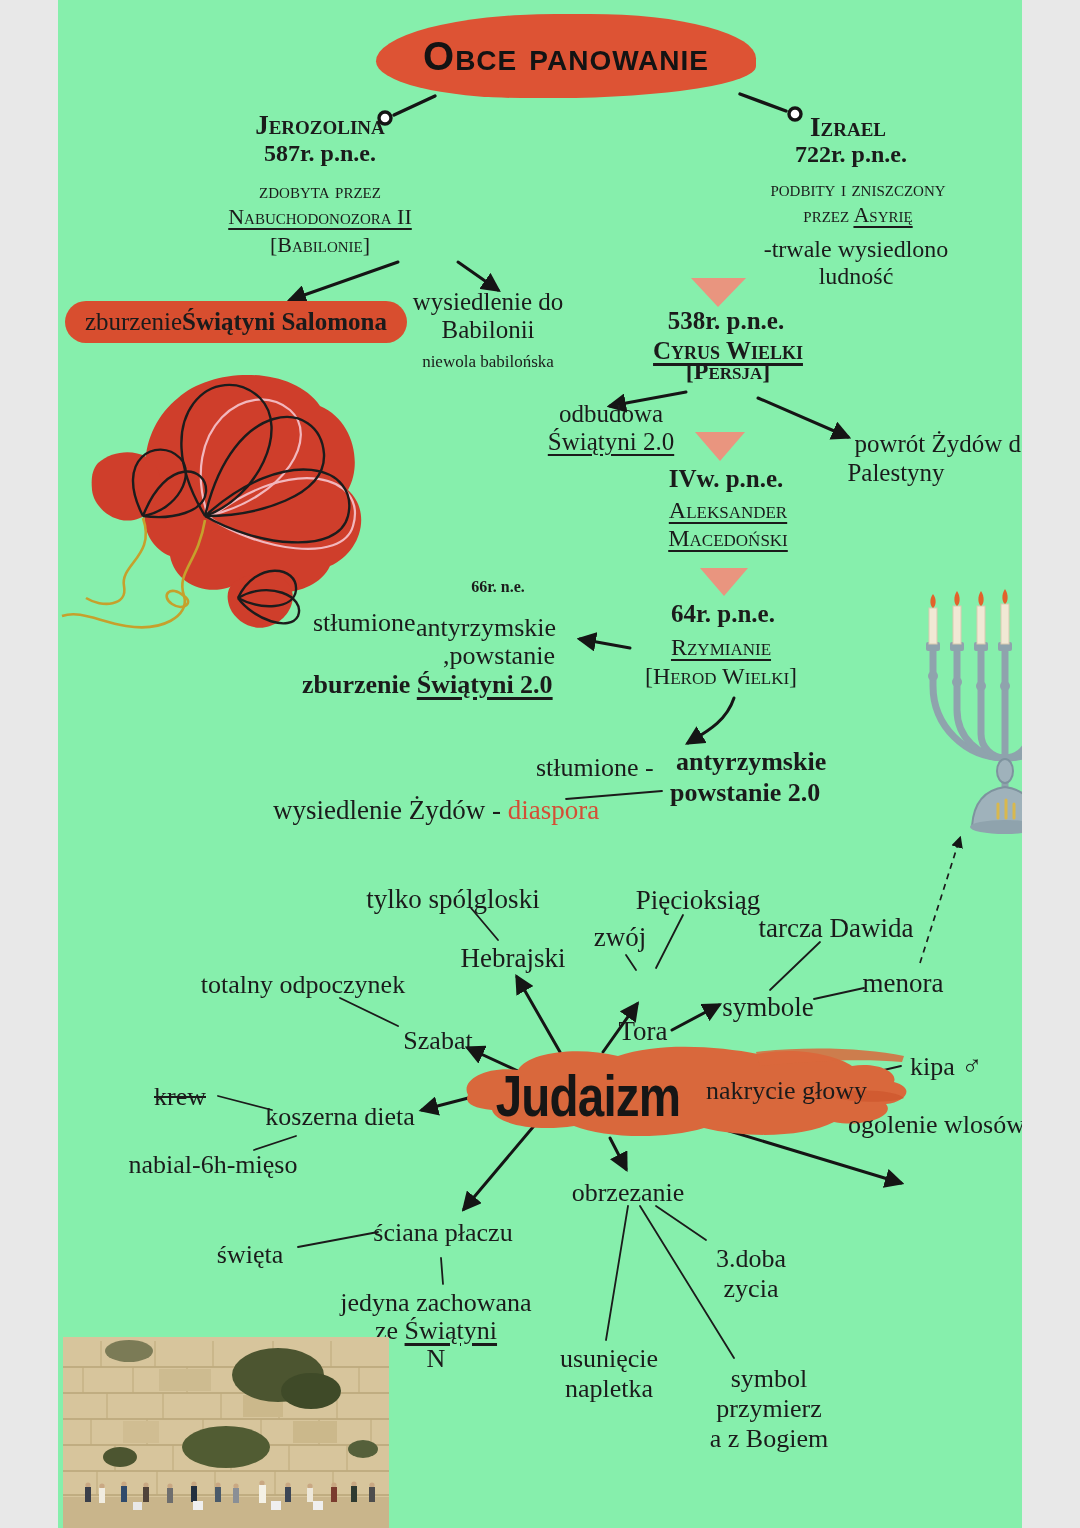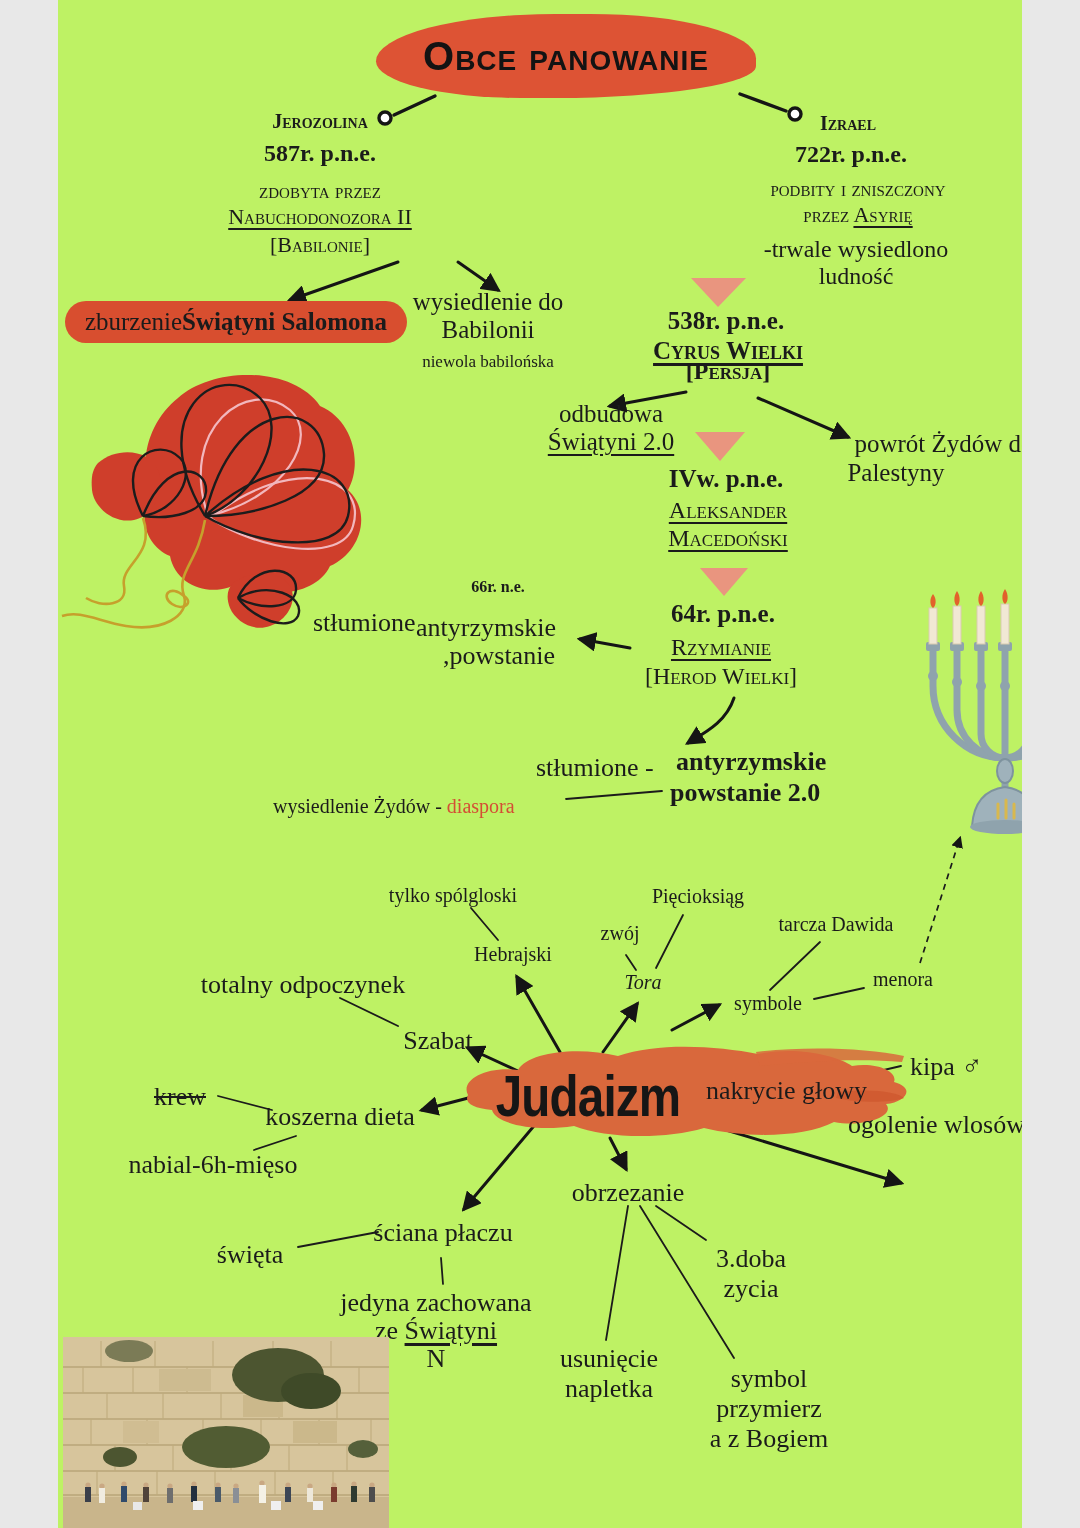--- a/index.html
+++ b/index.html
@@ -1,16 +1,16 @@
 <!DOCTYPE html>
 <html><head>
 <meta charset="utf-8">
 <style>
   html,body{margin:0;padding:0;background:#e8e8e8;}
-  #canvas{position:relative;width:964px;height:1528px;margin:0 auto;background:#bef264;
+  #canvas{position:relative;width:964px;height:1528px;margin:0 auto;background:#86efac;
           font-family:"Liberation Serif",serif;color:#1b1b1b;overflow:hidden;}
   .abs{position:absolute;}
   .lbl{position:absolute;white-space:nowrap;color:#1b1b1b;}
   .cx{transform:translateX(-50%);text-align:center;}
   .sc{font-variant:small-caps;}
   .b{font-weight:bold;}
   .u{text-decoration:underline;text-underline-offset:4px;text-decoration-thickness:2px;}
   .u2{text-decoration:underline;text-underline-offset:4px;text-decoration-thickness:2.5px;}
   .strike{text-decoration:line-through;text-decoration-thickness:2px;}
   #overlay{position:absolute;left:0;top:0;pointer-events:none;}
@@ -18,21 +18,21 @@
      background:#dd5334;border-radius:52% 48% 58% 42% / 62% 58% 42% 48%;
      display:flex;align-items:center;justify-content:center;}
   .title-text{font-family:"Liberation Sans",sans-serif;font-weight:bold;font-size:40px;
      font-variant:small-caps;letter-spacing:1px;color:#131313;}
   .pill{position:absolute;left:7px;top:301px;width:342px;height:42px;background:#d84e2f;
      border-radius:22px;display:flex;align-items:center;justify-content:center;font-size:25px;}
   .judaizm-text{position:absolute;left:530px;top:1062px;transform:translateX(-50%) scaleX(.82);
      font-family:"Liberation Sans",sans-serif;font-weight:bold;font-size:58px;color:#161616;
      letter-spacing:-1px;}
   .s17{font-size:17px;} .s22{font-size:22px;} .s23{font-size:16px;}
-  .s24{font-size:24px;} .s25{font-size:25px;} .s26{font-size:26px;} .s27{font-size:20px;}
+  .s24{font-size:24px;} .s25{font-size:25px;} .s26{font-size:26px;} .s27{font-size:27px;}
 </style>
 </head>
 <body>
 
 <div id="canvas">
 
   <svg id="overlay" width="1080" height="1528" viewBox="0 0 1080 1528">
     <defs>
       <marker id="ah" viewBox="0 0 10 10" refX="8.2" refY="5" markerWidth="6.5" markerHeight="6.5" orient="auto-start-reverse">
         <path d="M0,0 L10,5 L0,10 z" fill="#151515"></path>
@@ -133,20 +133,21 @@
   <div class="lbl cx sc s24 u" style="left:670px;top:525px;">Macedoński</div>
 
   <div class="lbl cx b s25" style="left:665px;top:600px;">64r. p.n.e.</div>
   <div class="lbl cx sc s24 u" style="left:663px;top:634px;">Rzymianie</div>
   <div class="lbl cx sc s24" style="left:663px;top:663px;">[Herod Wielki]</div>
 
   <div class="lbl cx b s23" style="left:440px;top:578px;">66r. n.e.</div>
   <div class="lbl s26" style="left:255px;top:608px;">stłumione</div>
   <div class="lbl s26" style="left:358px;top:613px;">antyrzymskie</div>
   <div class="lbl s26" style="left:385px;top:641px;">,powstanie</div>
+  <div class="lbl b s26" style="left:244px;top:670px;"><span>zburzenie </span><span class="u2">Świątyni 2.0</span></div>
 
   <div class="lbl s26" style="left:478px;top:753px;">stłumione -</div>
   <div class="lbl b s26" style="left:618px;top:747px;">antyrzymskie</div>
   <div class="lbl b s26" style="left:612px;top:778px;">powstanie 2.0</div>
   <div class="lbl s27" style="left:215px;top:795px;"><span>wysiedlenie Żydów - </span><span style="color:#d44e35">diaspora</span></div>
 
   <svg class="abs" style="left:0px;top:358px;" width="322" height="292" viewBox="0 0 322 292">
     <g>
       <path d="M120,40 C155,8 235,8 262,48 C295,62 305,105 290,132 C315,155 302,195 272,208 C258,238 208,242 185,222 C158,242 118,230 112,198 C88,188 78,158 95,132 C78,105 92,62 120,40 Z" fill="#cf3e2b"></path>
       <path d="M40,105 C60,88 92,92 100,112 C108,132 96,158 76,162 C56,166 36,150 34,132 C33,120 34,112 40,105 Z" fill="#cf3e2b"></path>
@@ -227,21 +228,21 @@
     <path d="M12,55 C4,40 30,26 62,30 C72,12 122,6 162,16 C202,2 262,6 302,14 C342,6 382,16 396,26 C422,22 442,32 438,42 C460,48 450,62 430,64 C440,76 408,88 378,82 C348,98 288,98 248,88 C208,100 148,98 118,86 C78,92 40,84 36,70 C16,68 8,62 12,55 Z" fill="#d9683c"></path>
     <path d="M300,12 C350,6 410,8 448,16 L446,22 C400,18 344,22 304,26 Z" fill="#d9683c" opacity=".85"></path>
     <path d="M382,52 C416,48 442,52 448,58 C430,64 398,62 380,58 Z" fill="#cf5a30" opacity=".9"></path>
   </svg>
   <div class="judaizm-text">Judaizm</div>
 
   <div class="lbl cx s27" style="left:395px;top:884px;">tylko spólgloski</div>
   <div class="lbl cx s27" style="left:455px;top:943px;">Hebrajski</div>
   <div class="lbl cx s27" style="left:562px;top:922px;">zwój</div>
   <div class="lbl cx s27" style="left:640px;top:885px;">Pięcioksiąg</div>
-  <div class="lbl cx s27" style="left:585px;top:971px;font-style:italic;">Tora</div>
+  <div class="lbl cx s27" style="left:585px;top:1016px;">Tora</div>
   <div class="lbl cx s26" style="left:245px;top:970px;">totalny odpoczynek</div>
   <div class="lbl cx s26" style="left:380px;top:1026px;">Szabat</div>
   <div class="lbl cx s27" style="left:778px;top:913px;">tarcza Dawida</div>
   <div class="lbl cx s27" style="left:845px;top:968px;">menora</div>
   <div class="lbl cx s27" style="left:710px;top:992px;">symbole</div>
 
   <div class="lbl s26" style="left:648px;top:1076px;">nakrycie głowy</div>
   <div class="lbl s26" style="left:852px;top:1050px;"><span>kipa </span><span style="font-size:28px">♂</span></div>
   <div class="lbl s26" style="left:790px;top:1108px;"><span>ogolenie wlosów </span><span style="font-size:28px;display:inline-block;transform:rotate(25deg)">♀</span></div>
 

